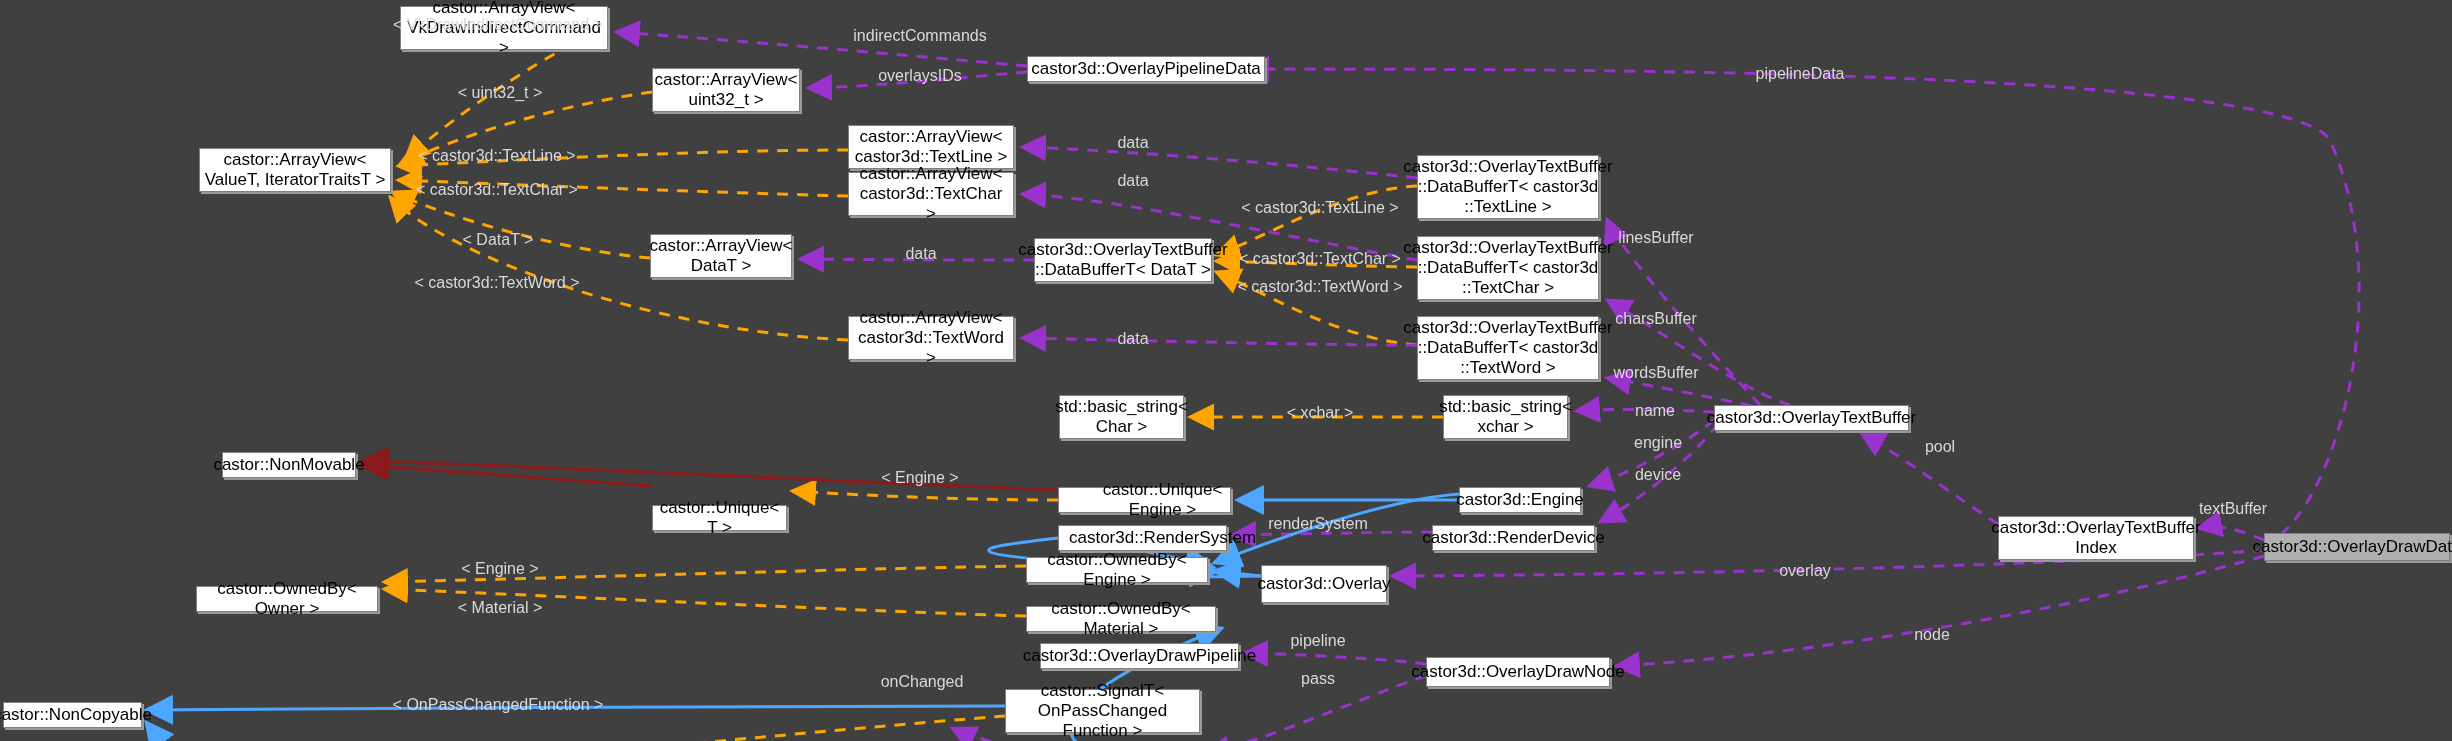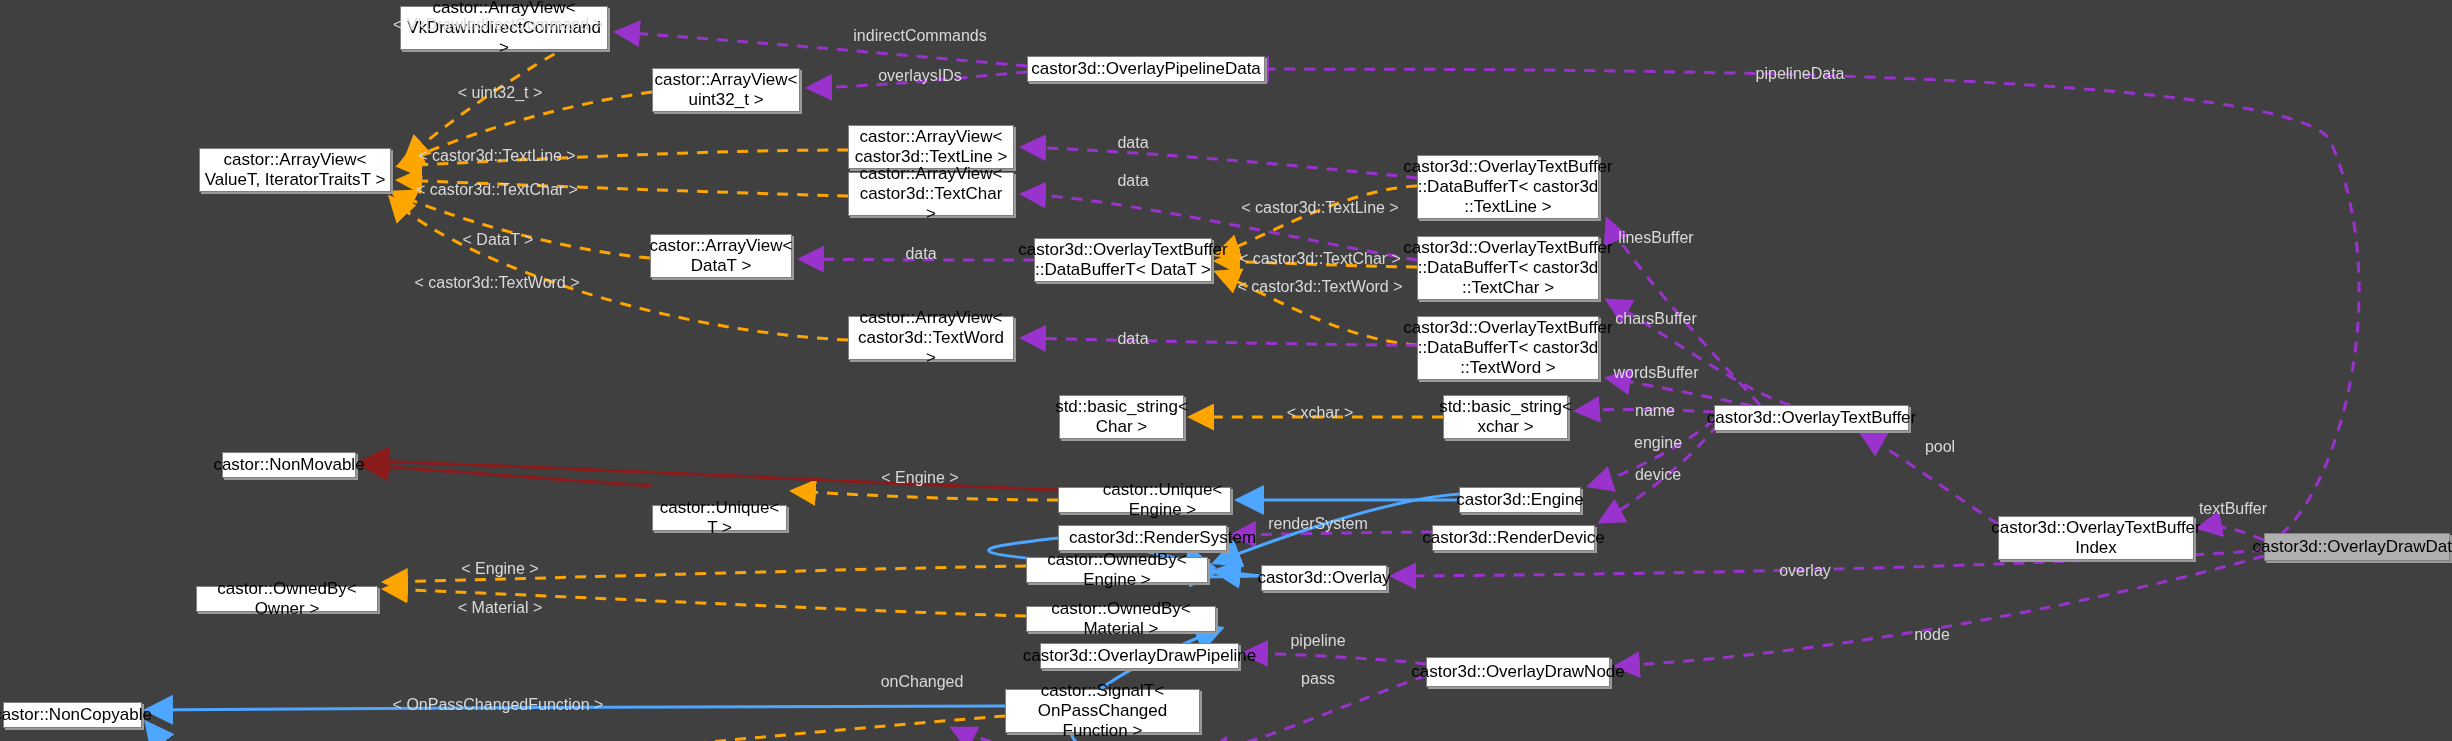--- a/index.html
+++ b/index.html
@@ -156,21 +156,21 @@
   <div class="node" style="left:222px;top:452px;width:134px;height:26px;">castor::NonMovable</div>
   <div class="node" style="left:652px;top:477px;width:135px;height:26px;margin-top:28px;">castor::Unique&lt; T &gt;</div>
   <div class="node" style="left:1058px;top:487px;width:173px;height:26px;padding-left:40px;">castor::Unique&lt; Engine &gt;</div>
   <div class="node" style="left:1459px;top:487px;width:122px;height:26px;">castor3d::Engine</div>
   <div class="node" style="left:1998px;top:516px;width:196px;height:44px;">castor3d::OverlayTextBuffer
 Index</div>
   <div class="node" style="left:1058px;top:525px;width:169px;height:26px;padding-left:44px;">castor3d::RenderSystem</div>
   <div class="node" style="left:1432px;top:525px;width:163px;height:26px;">castor3d::RenderDevice</div>
   <div class="node current" style="left:2264px;top:533px;width:186px;height:28px;">castor3d::OverlayDrawData</div>
   <div class="node" style="left:1026px;top:557px;width:182px;height:26px;">castor::OwnedBy&lt; Engine &gt;</div>
-  <div class="node" style="left:1261px;top:565px;width:126px;height:26px;">castor3d::Overlay</div>
+  <div class="node" style="left:1261px;top:565px;width:126px;height:38px;">castor3d::Overlay</div>
   <div class="node" style="left:196px;top:570px;width:182px;height:26px;margin-top:16px;">castor::OwnedBy&lt; Owner &gt;</div>
   <div class="node" style="left:1026px;top:606px;width:190px;height:26px;">castor::OwnedBy&lt; Material &gt;</div>
   <div class="node" style="left:1040px;top:643px;width:199px;height:26px;">castor3d::OverlayDrawPipeline</div>
   <div class="node" style="left:1426px;top:657px;width:184px;height:30px;">castor3d::OverlayDrawNode</div>
   <div class="node" style="left:1005px;top:689px;width:195px;height:44px;">castor::SignalT&lt; OnPassChanged
 Function &gt;</div>
   <div class="node" style="left:3px;top:702px;width:139px;height:26px;">castor::NonCopyable</div>
 
   <div class="edge-label" style="left:498px;top:16px;">&lt; VkDrawIndirectCommand &gt;</div>
   <div class="edge-label" style="left:920px;top:27px;">indirectCommands</div>

